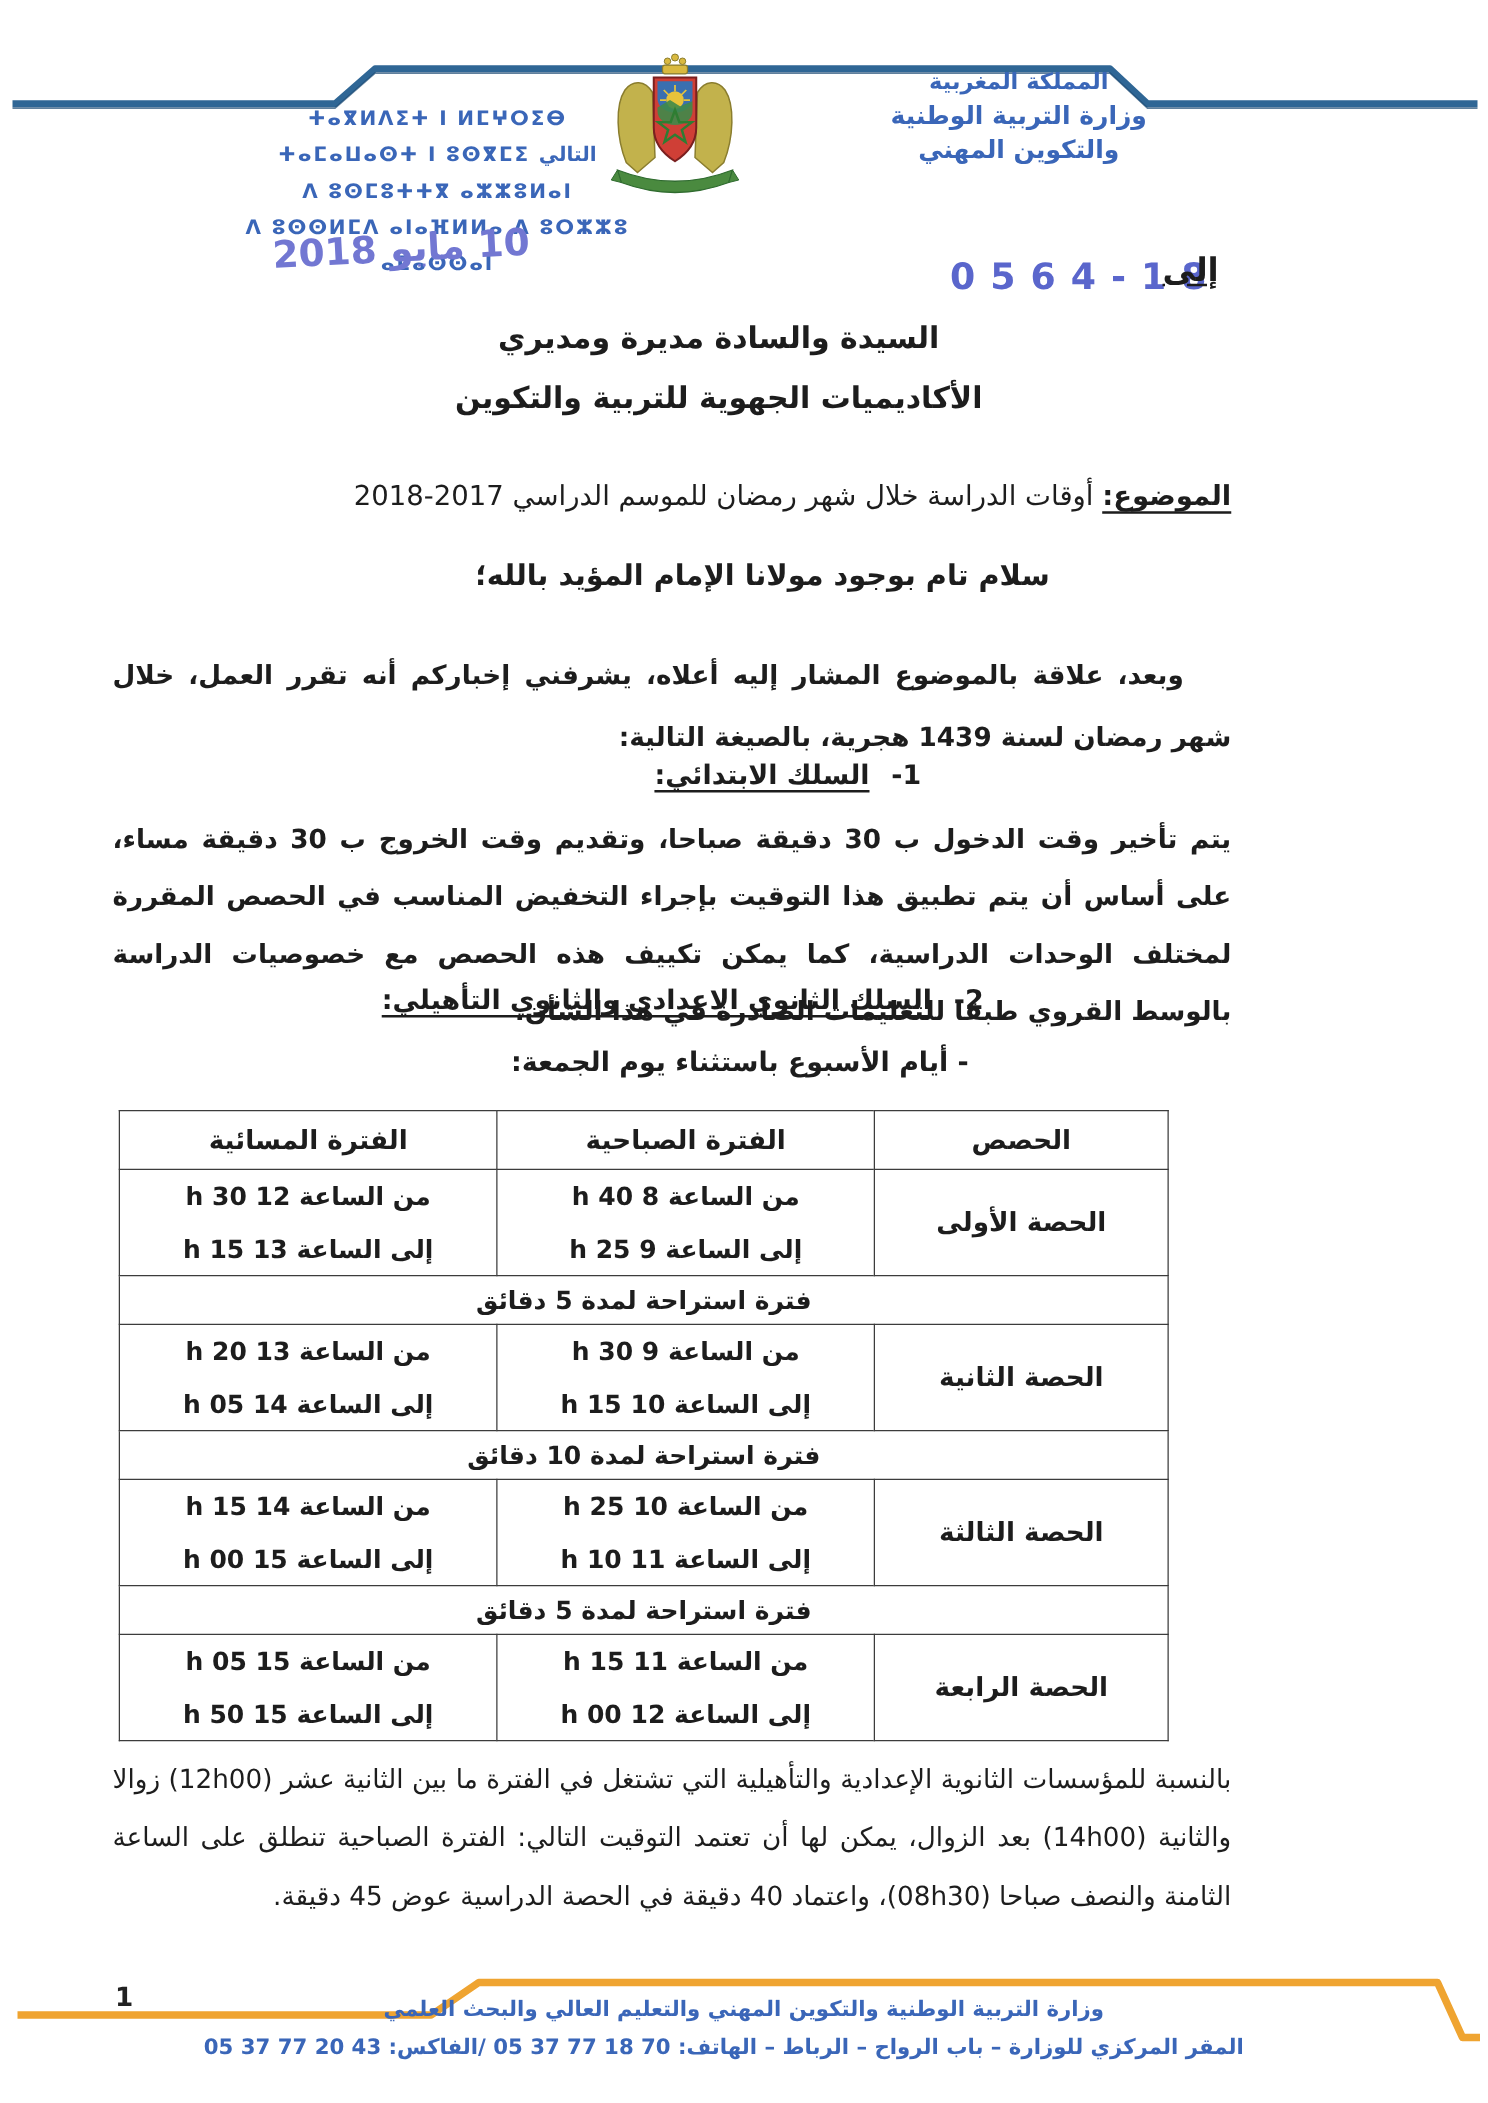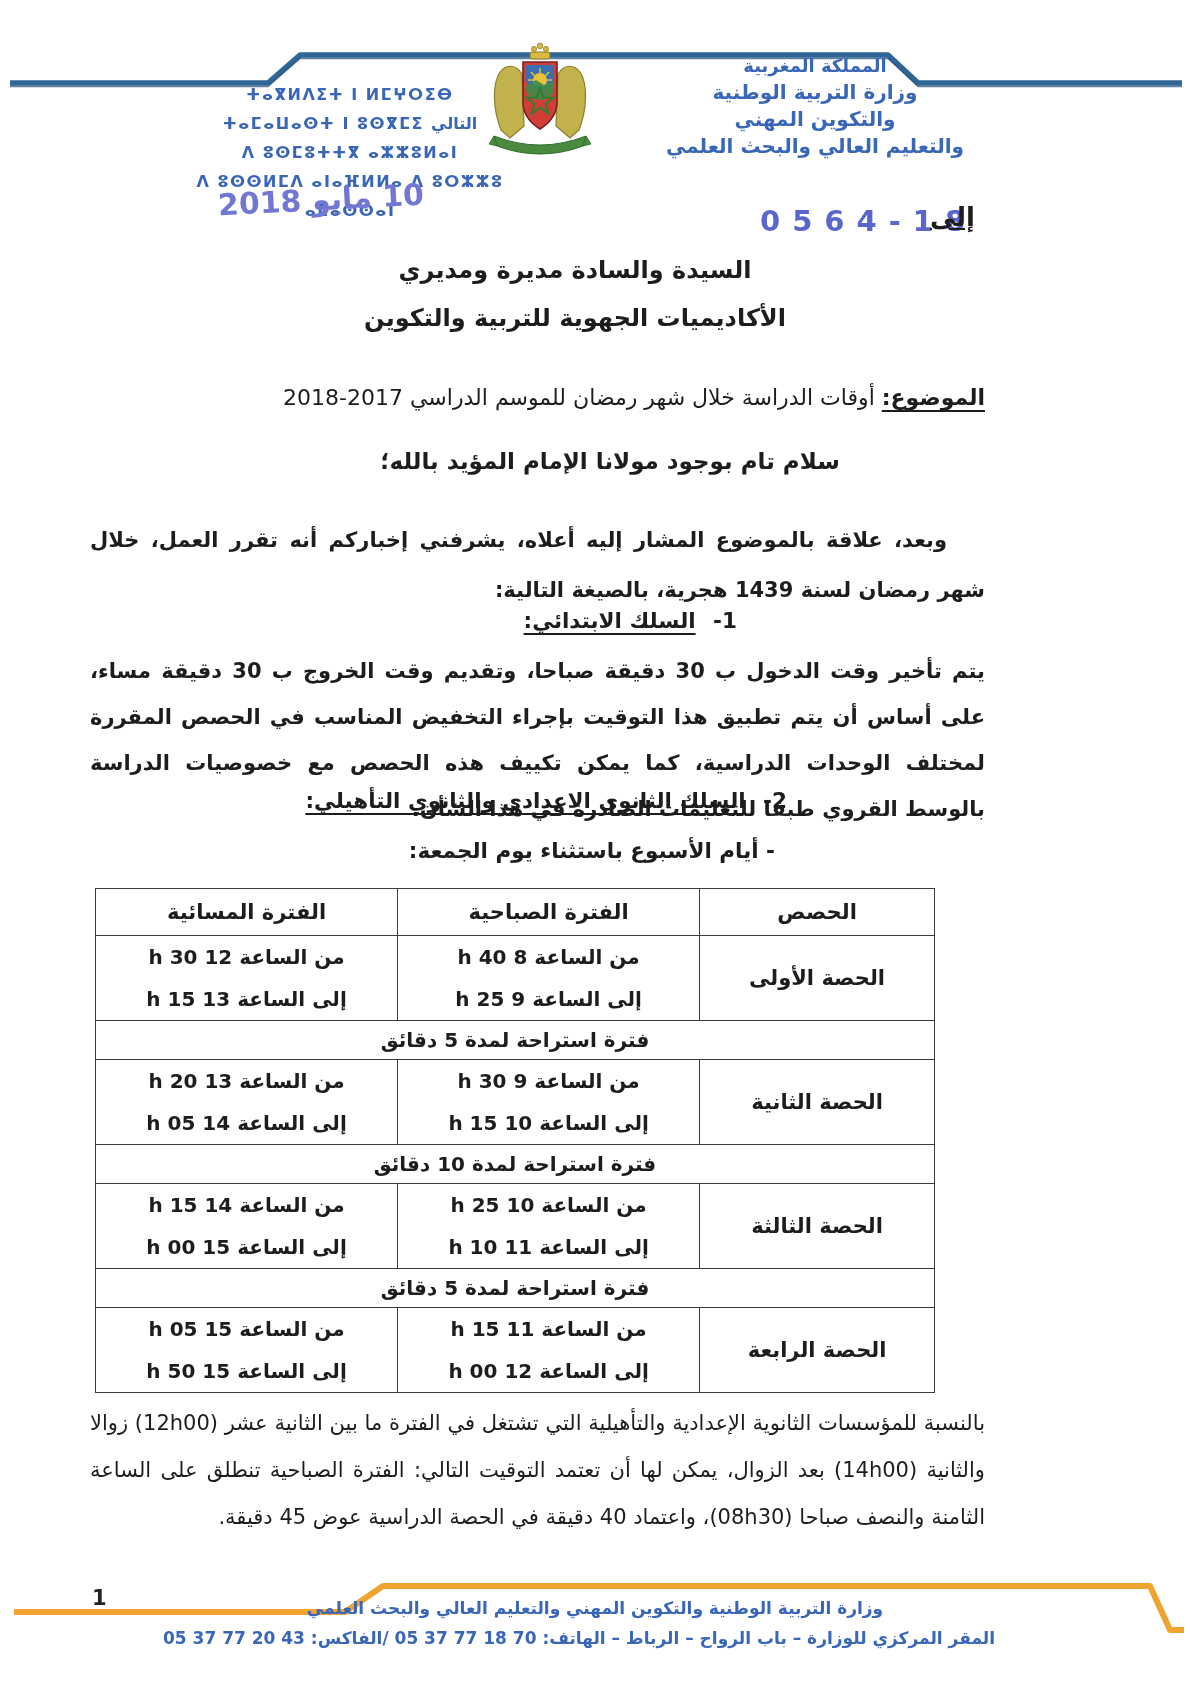--- a/index.html
+++ b/index.html
@@ -104,21 +104,20 @@
     </g>
     <path d="M38,44 L48,38 L56,43 L66,39 L66,47 a14,11 0 0 1 -28,0 Z" fill="#3f8a4a" opacity="0.9"></path>
 
     <polygon points="52,46 55.4,55.6 65.5,55.8 57.5,61.9 60.4,71.6 52,65.8 43.6,71.6 46.5,61.9 38.5,55.8 48.6,55.6" fill="none" stroke="#2e7d32" stroke-width="2"></polygon>
   </svg>
 
   <div class="abs calligraphy">
     <div class="l1">المملكة المغربية</div>
     <div>وزارة التربية الوطنية</div>
     <div>والتكوين المهني</div>
-    <div>والتعليم العالي والبحث العلمي</div>
   </div>
 
   <div class="abs date-stamp">10 مايو 2018</div>
   <div class="abs ref-stamp">0564-18</div>
 
   <div class="abs to-line">إلى</div>
   <div class="abs addr1">السيدة والسادة مديرة ومديري</div>
   <div class="abs addr2">الأكاديميات الجهوية للتربية والتكوين</div>
 
   <div class="abs subject">

